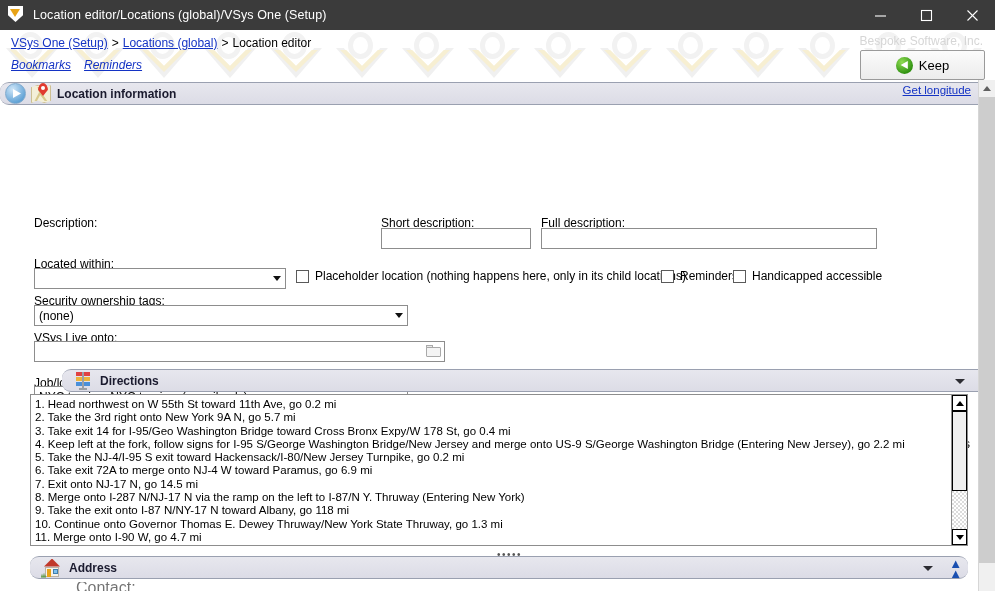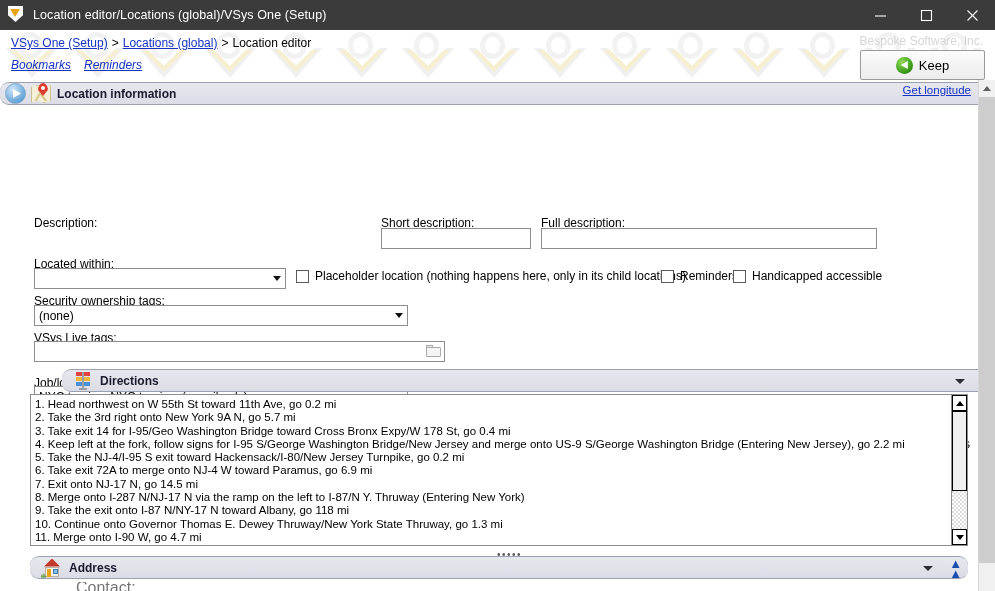--- a/index.html
+++ b/index.html
@@ -696,21 +696,21 @@
   </div>
 
   <div class="lbl" style="left:34px; top:189px;">Security ownership tags:</div>
   <div class="combo" style="left:34px; top:200px; width:374px;">
     <span class="cval">(none)</span>
     <span class="carrow">
         <i></i>
       </span>
   </div>
 
-  <div class="lbl" style="left:34px; top:226px;">VSys Live tags:</div>
+  <div class="lbl" style="left:34px; top:226px;">VSys Live onto:</div>
   <div class="browsefld" style="left:34px; top:236px; width:411px;">
     <span class="folder">
         <span class="ft"></span>
         <span class="fb"></span>
       </span>
   </div>
 
   <div class="lbl" style="left:34px; top:271px;">Job/location attachments:</div>
   <div class="combo" style="left:34px; top:281px; width:374px;">
     <span class="cval">NYC tourism,NYC tourism (e-mail only)</span>

